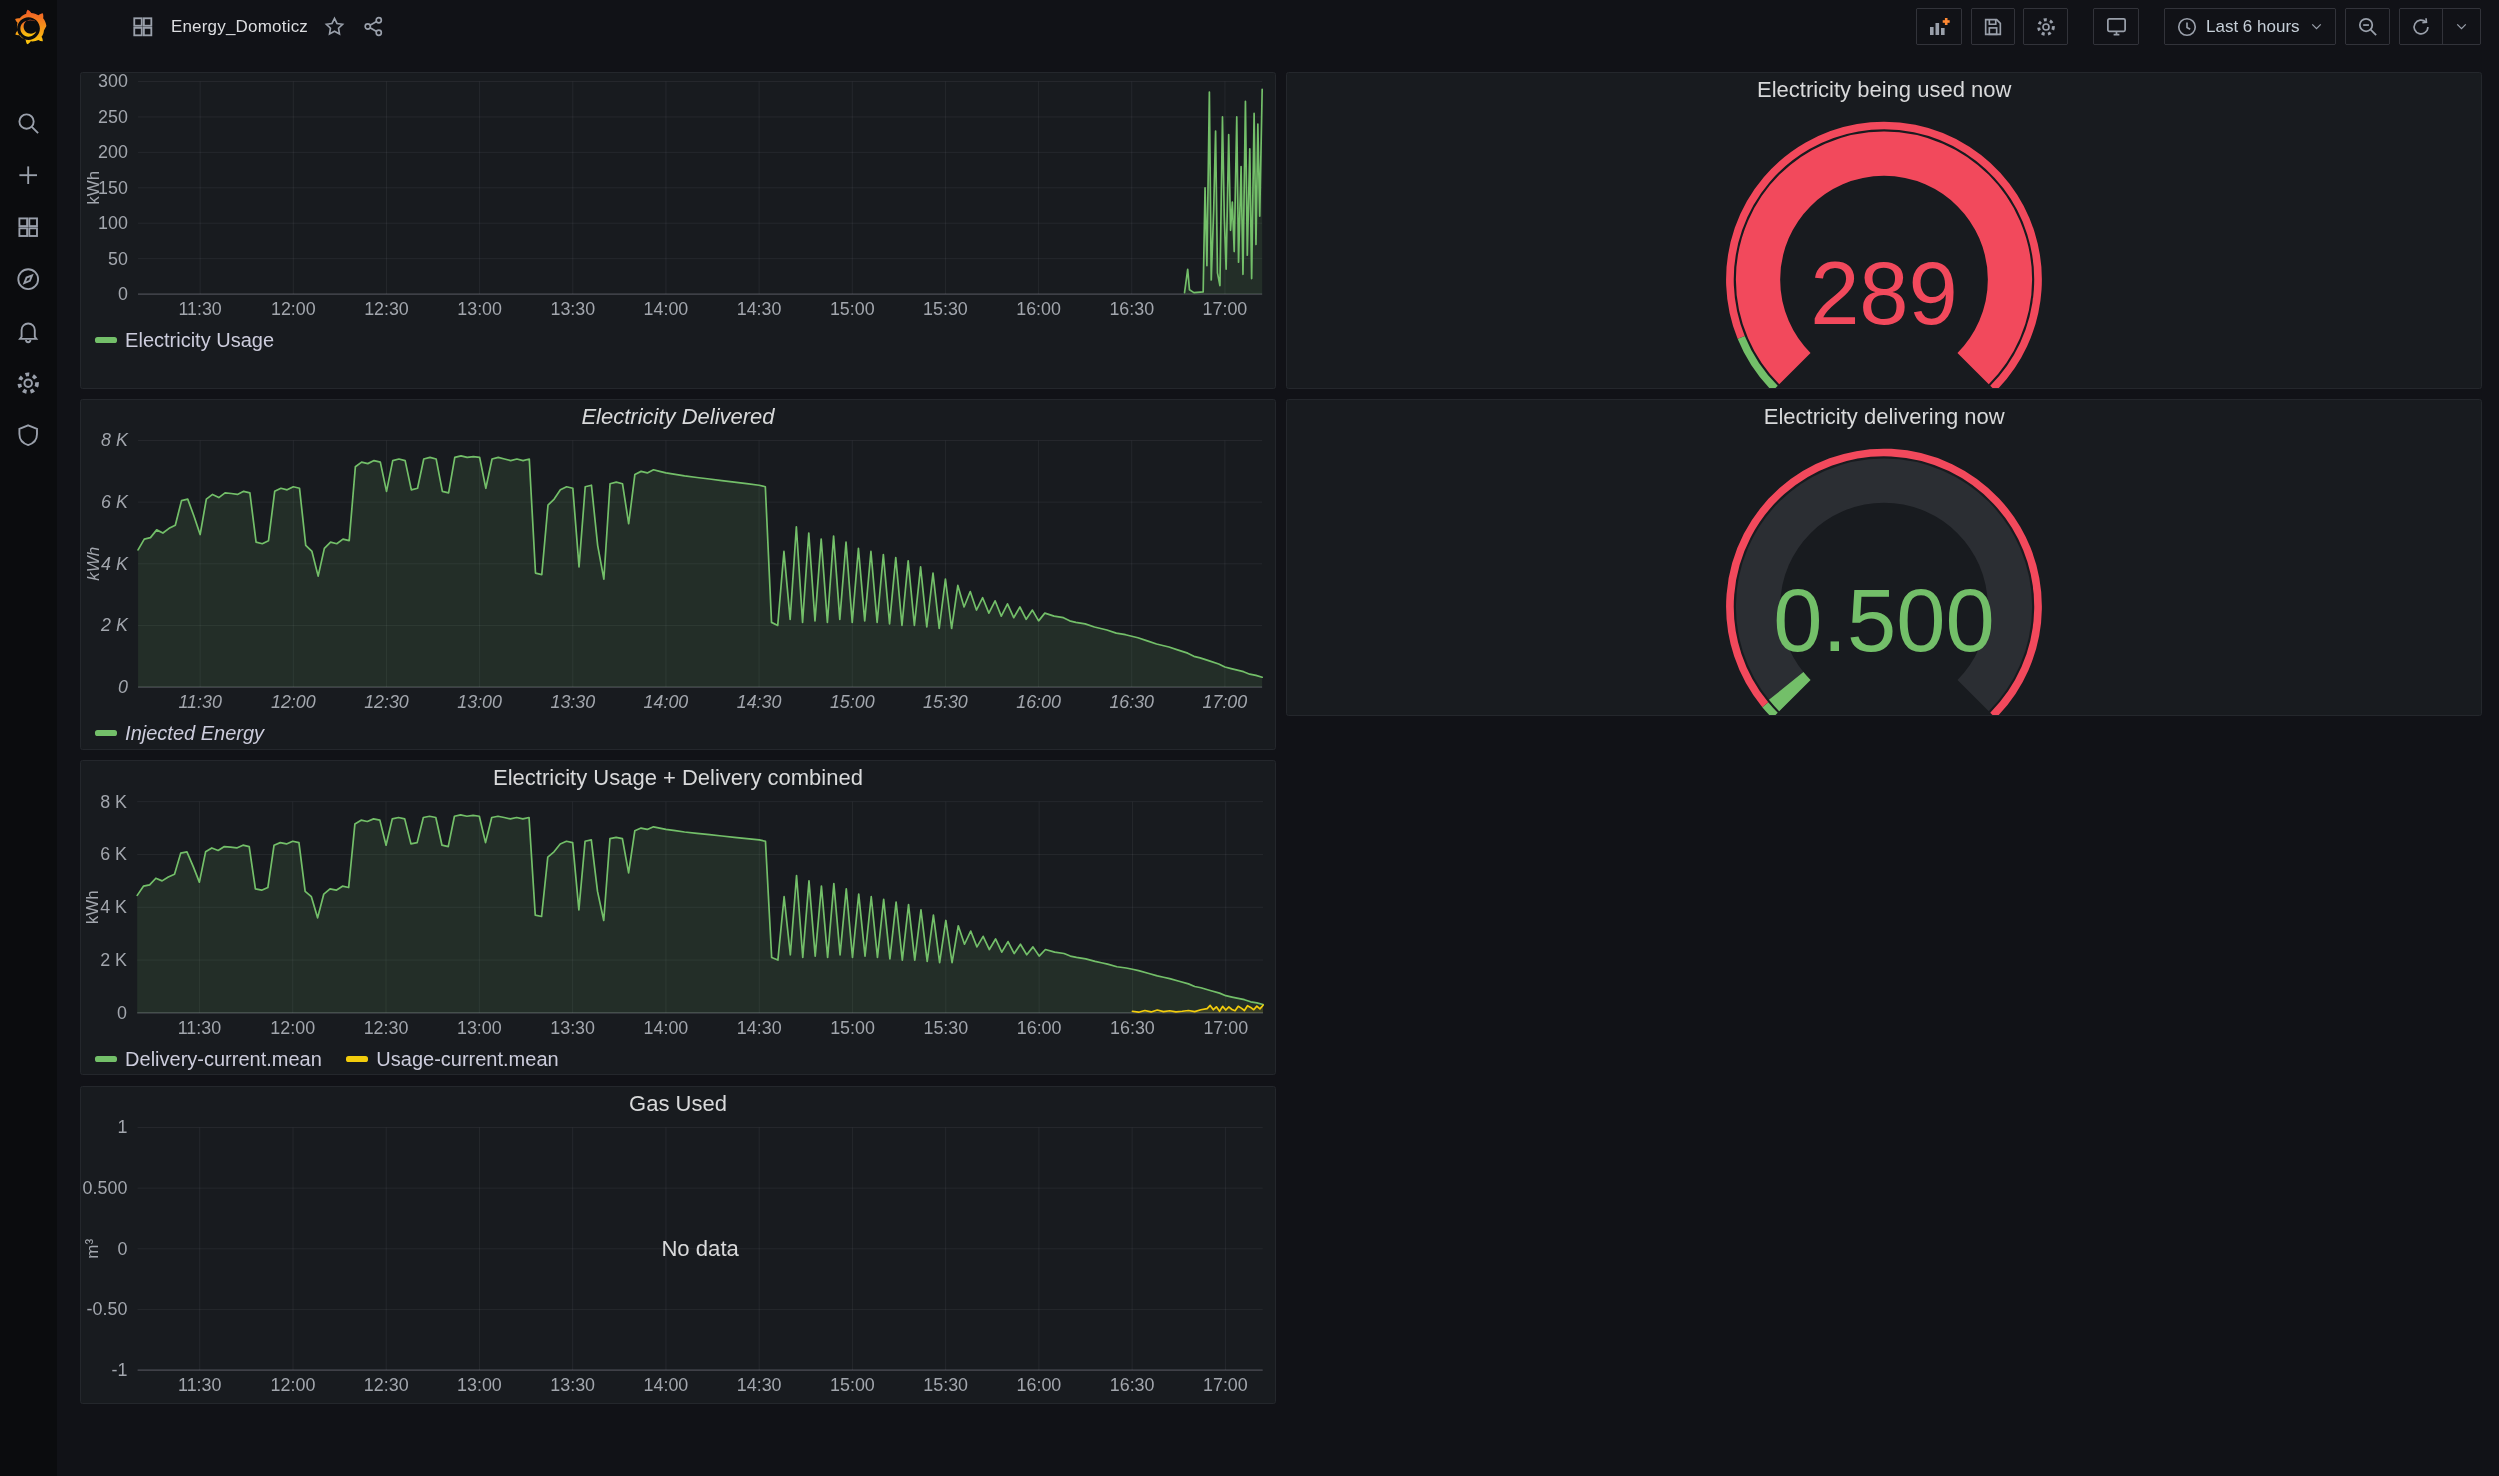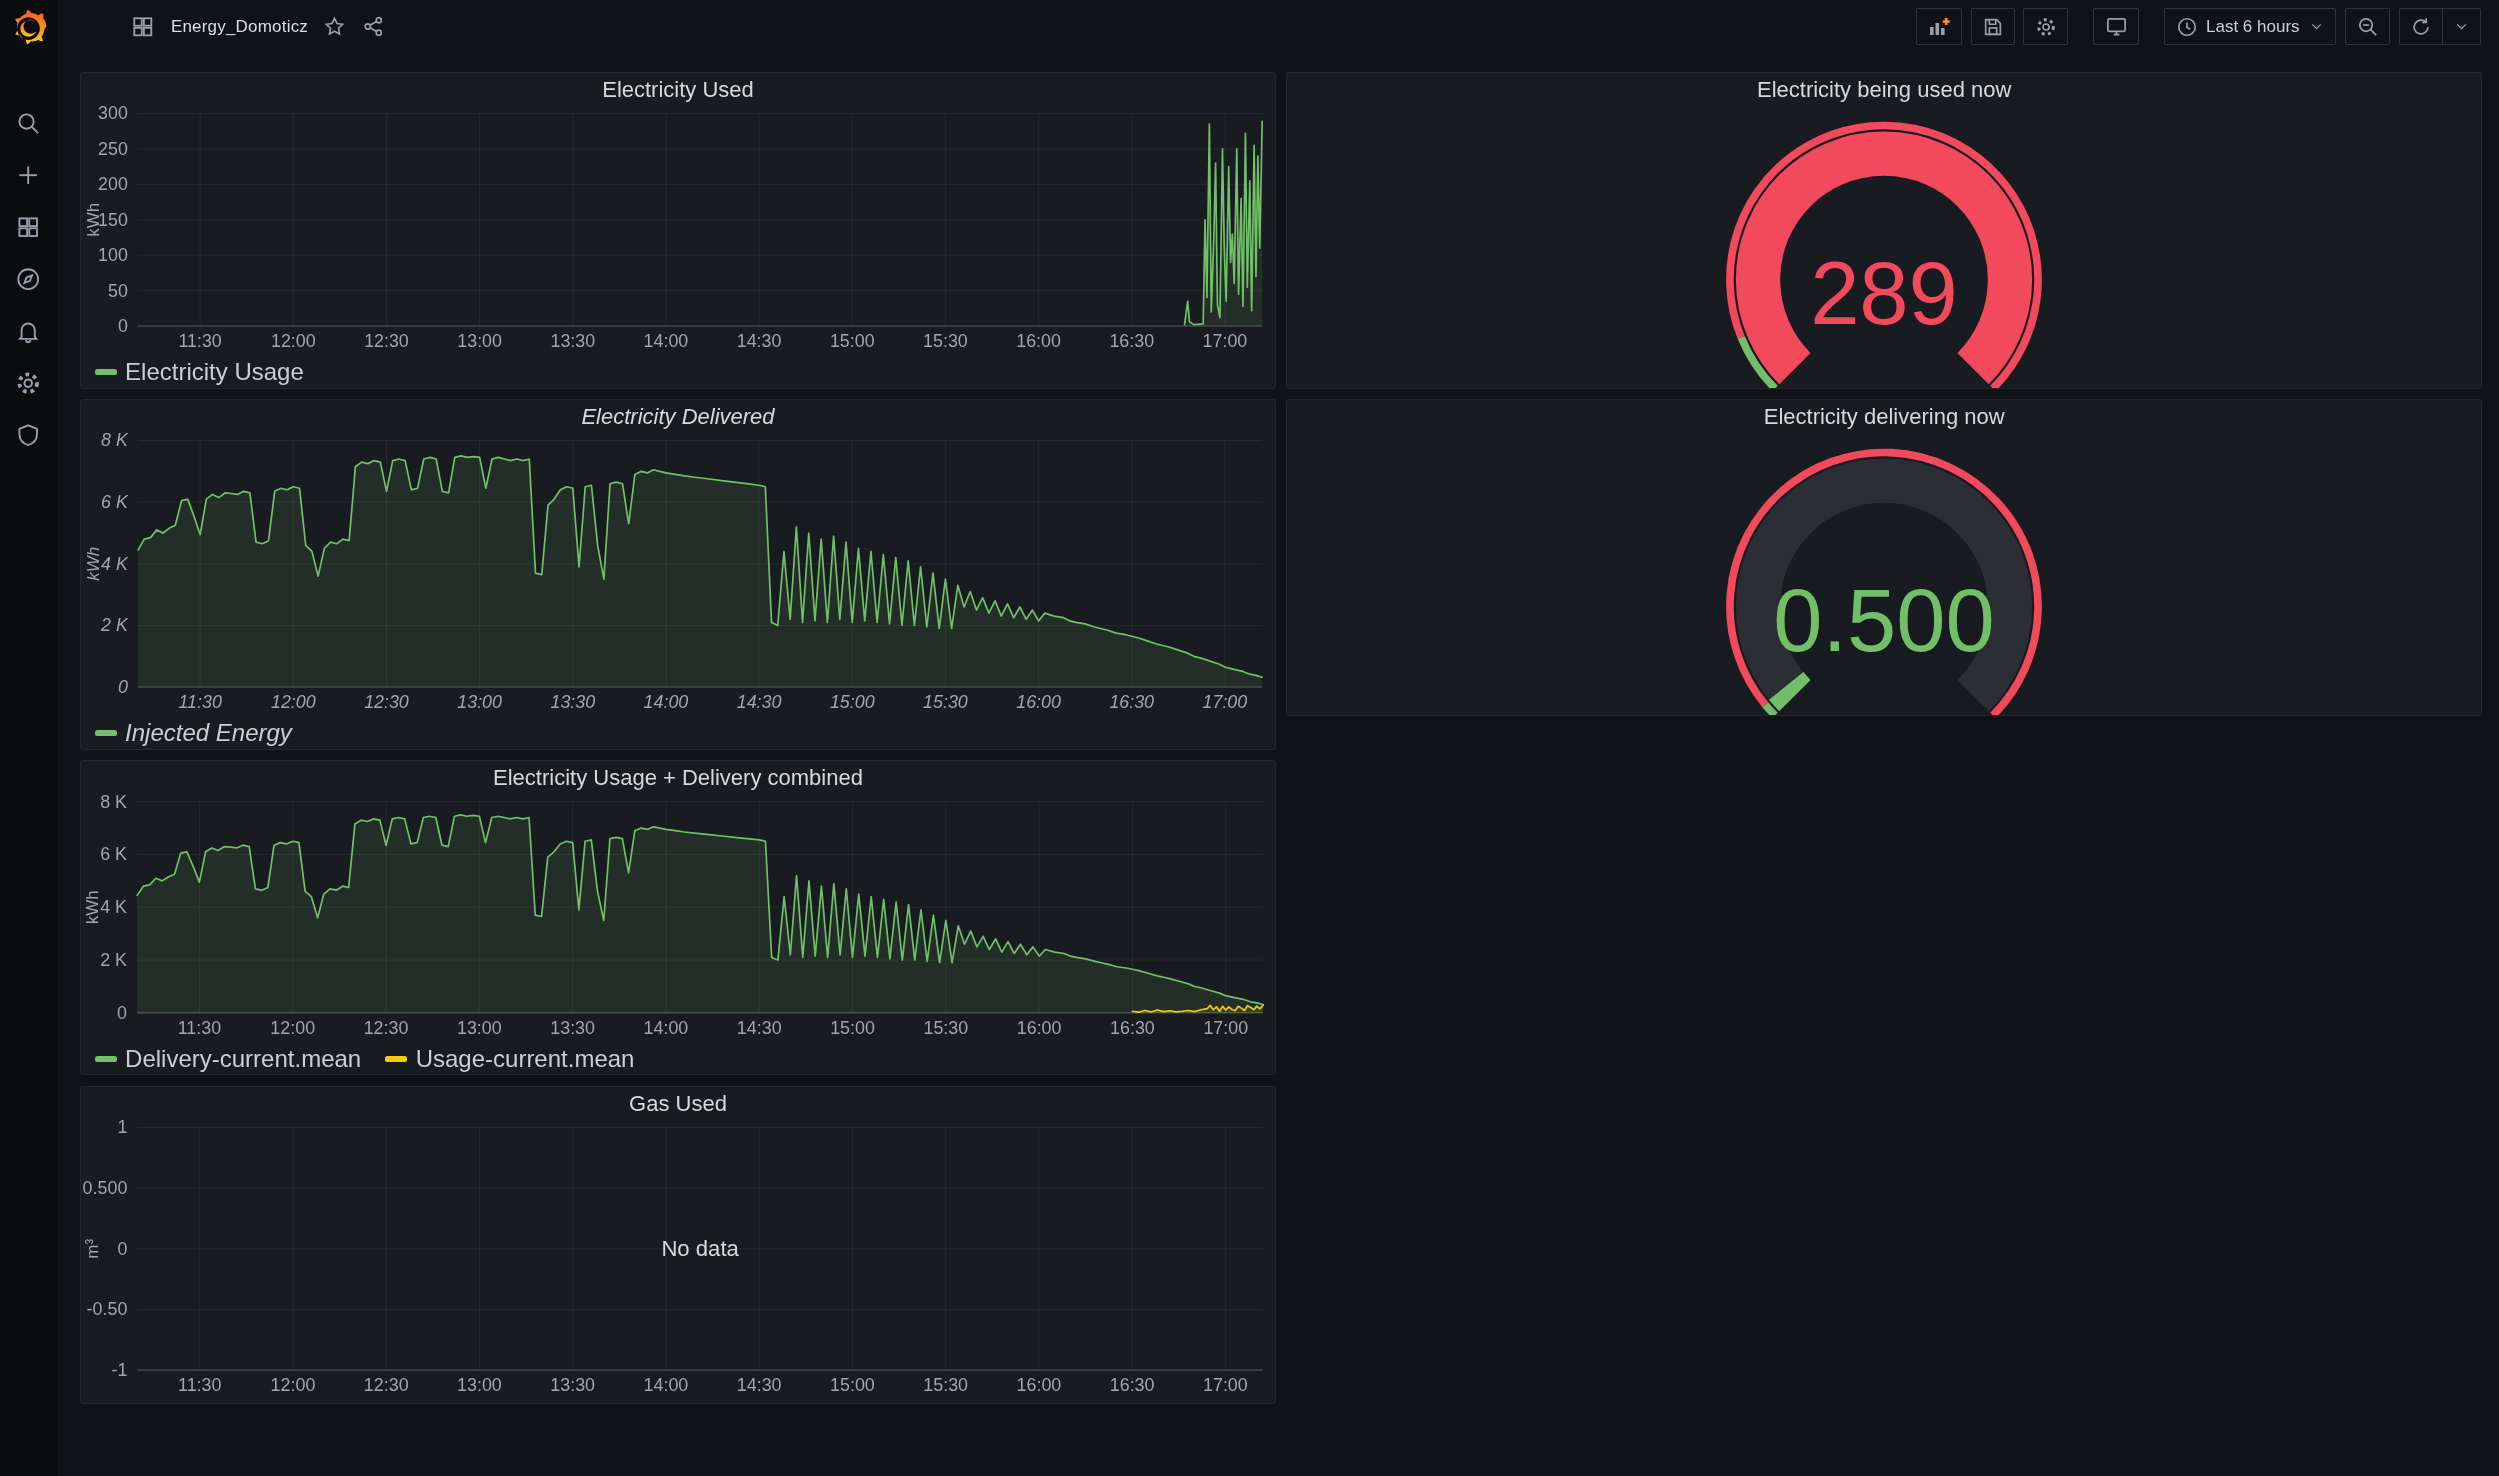--- a/index.html
+++ b/index.html
@@ -36,21 +36,21 @@
 
   
   .dashboard { padding:19px 19.6px 0 23px; display:flex; gap:10.2px; }
   .col { display:flex; flex-direction:column; gap:10.2px; width:1196px; flex:none; }
   .panel { position:relative; background:#181b1f; border:0.9px solid #24272c; border-radius:2.6px; overflow:hidden; }
   .h-p1 { height:317px; } .h-p2 { height:351px;font-style:italic; } .h-p3 { height:315px; } .h-p4 { height:318px; }
   .h-g  { height:317px; }
   .panel-title { height:32px; line-height:34px; text-align:center; font-size:22px; font-weight:500;
     color:#d8d9da; cursor:pointer; }
   .panel-legend { height:34px; display:flex; align-items:center; padding-left:13.6px; gap:24px; }
-  .legend-item { display:flex; align-items:center; gap:8.5px; font-size:24px; color:#ccccdc; cursor:pointer; }
+  .legend-item { display:flex; align-items:center; gap:8.5px; font-size:20px; color:#ccccdc; cursor:pointer; }
   .swatch { width:22px; height:6px; border-radius:2.6px; display:inline-block; }
   svg text { font-family:"Liberation Sans", sans-serif; }
   .chart-svg { display:block; }
   .gauge-svg { display:block; margin:0 auto; }
 </style>
 </head>
 <body>
 
 <div class="app">
 
@@ -198,21 +198,20 @@
           </button>
         </div>
       </div>
     </header>
 
     <div class="dashboard">
 
       <div class="col">
 
         <section class="panel h-p1">
-          <div class="panel-title">Electricity Used</div>
           <svg class="chart-svg" width="1194" height="250" viewBox="0 0 1402 294">
               <line x1="66" x2="1388" y1="260" y2="260" stroke="rgba(204,204,220,0.09)" stroke-width="1"></line>
               <text x="54" y="267" text-anchor="end" font-size="21" fill="#a2a6ad">0</text>
               <line x1="66" x2="1388" y1="218.33333333333334" y2="218.33333333333334" stroke="rgba(204,204,220,0.09)" stroke-width="1"></line>
               <text x="54" y="225.33333333333334" text-anchor="end" font-size="21" fill="#a2a6ad">50</text>
               <line x1="66" x2="1388" y1="176.66666666666666" y2="176.66666666666666" stroke="rgba(204,204,220,0.09)" stroke-width="1"></line>
               <text x="54" y="183.66666666666666" text-anchor="end" font-size="21" fill="#a2a6ad">100</text>
               <line x1="66" x2="1388" y1="135" y2="135" stroke="rgba(204,204,220,0.09)" stroke-width="1"></line>
               <text x="54" y="142" text-anchor="end" font-size="21" fill="#a2a6ad">150</text>
               <line x1="66" x2="1388" y1="93.33333333333333" y2="93.33333333333333" stroke="rgba(204,204,220,0.09)" stroke-width="1"></line>

